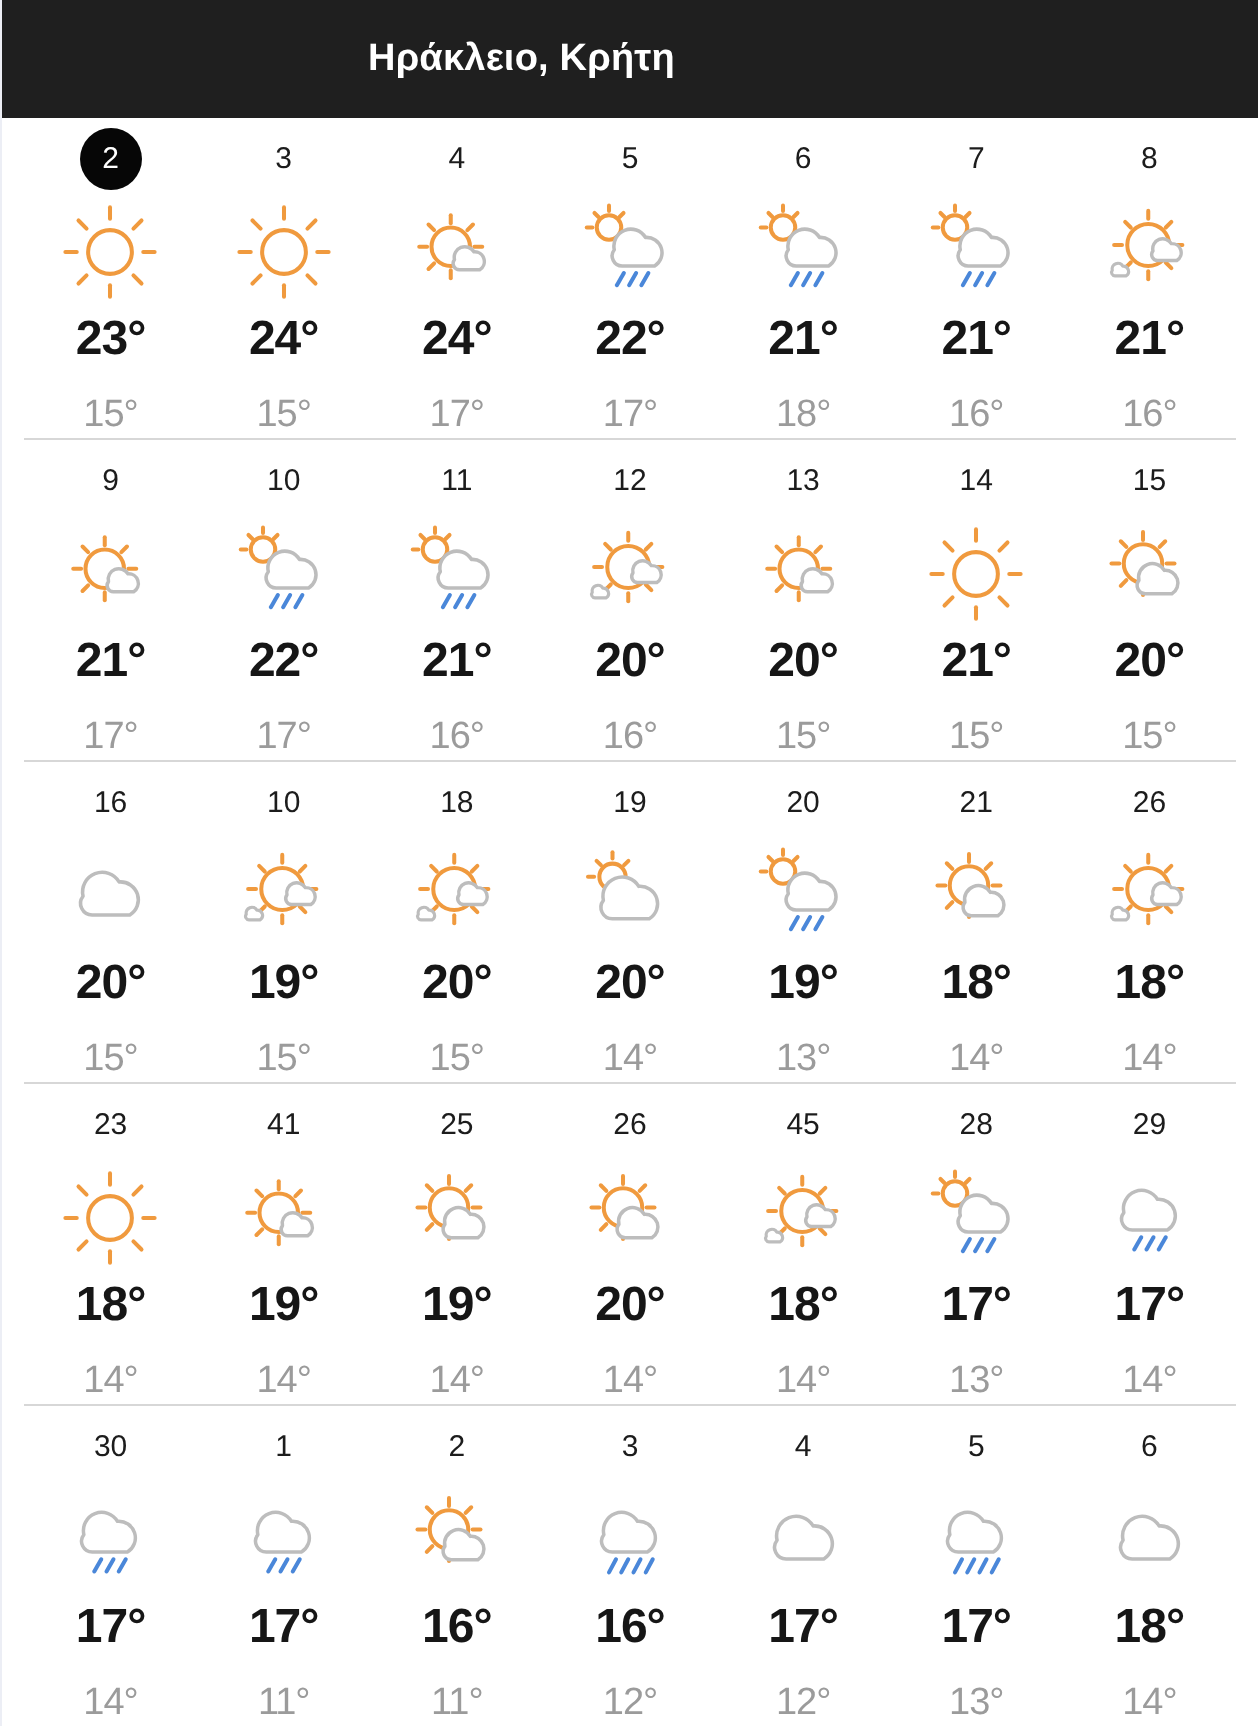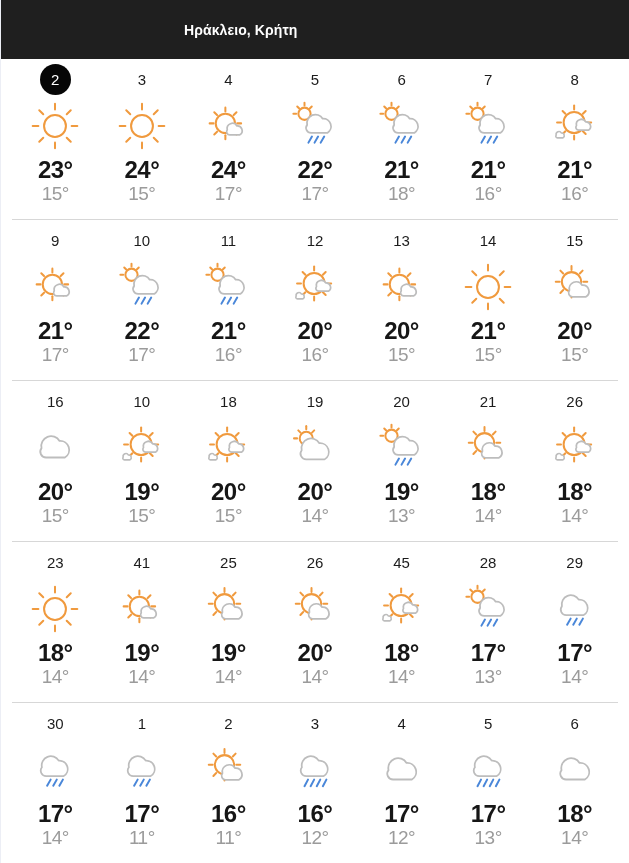--- a/index.html
+++ b/index.html
@@ -10,21 +10,21 @@
     font-family: "Liberation Sans", sans-serif;
   }
   #app { height: 100%; border-left: 1px solid #eceef5; }
   .header {
     height: 59px;
     background: var(--header-bg, #1f1f1f);
     display: flex; align-items: center;
     padding-left: 183px;
   }
   .title {
-    color: #ffffff; font-size: 14px; font-weight: 700;
+    color: #ffffff; font-size: 19px; font-weight: 700;
     margin: 0; letter-spacing: 0.1px; white-space: nowrap;
   }
   .calendar { padding: 0 11px; }
   .week-row {
     display: grid; grid-template-columns: repeat(7, 1fr);
     height: 161px;
     border-bottom: 1px solid var(--divider, #d7d7d7);
   }
   .week-row:last-child { border-bottom: none; }
   .day-cell {
@@ -43,21 +43,21 @@
   }
   .day-number.selected { background: var(--selected-day-bg, #060606); color: #ffffff; }
   .day-icon { width: 56px; height: 56px; margin-top: 3px; }
   .day-icon svg { display: block; width: 100%; height: 100%; }
   .temp-high {
     margin-top: 5px; font-size: 24px; line-height: 22px;
     font-weight: 700; color: var(--high-temp, #161616);
     letter-spacing: -0.5px;
   }
   .temp-low {
-    margin-top: 3px; font-size: 19px; line-height: 20px;
+    margin-top: 17px; font-size: 19px; line-height: 20px;
     color: var(--low-temp, #9b9b9b); letter-spacing: -0.5px;
   }
   .s-sun  { stroke: var(--sun, #f09a3e);  fill: none; stroke-width: 2.3; stroke-linecap: round; }
   .s-cloud{ stroke: var(--cloud, #bdbdbd); fill: #ffffff; stroke-width: 2; stroke-linejoin: round; stroke-linecap: round; }
   .s-rain { stroke: var(--rain, #4a87d9); fill: none; stroke-width: 2.3; stroke-linecap: round; }
 </style>
 </head>
 <body>
 
 <div id="app">

